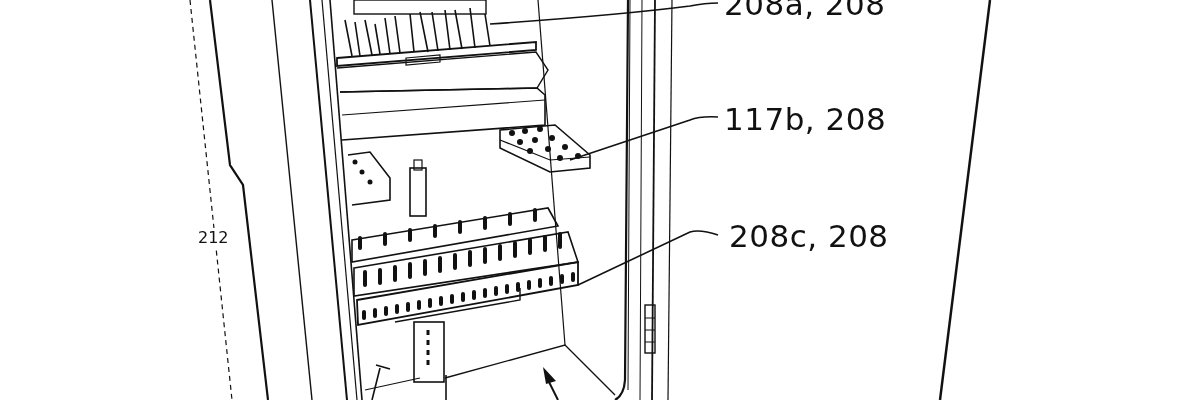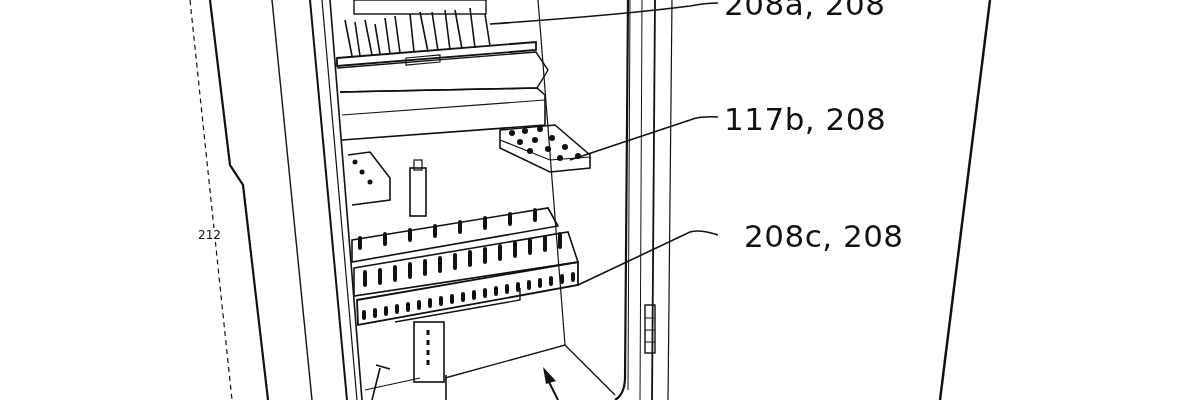--- a/index.html
+++ b/index.html
@@ -1,20 +1,20 @@
 <!DOCTYPE html>
 <html><head>
   <meta charset="utf-8">
   <style>
     html, body { margin: 0; padding: 0; background: #ffffff; }
     body { width: 1200px; height: 400px; overflow: hidden; position: relative; }
     #canvas { position: absolute; left: 0; top: 0; width: 1200px; height: 400px; }
     .lbl { position: absolute; font-family: "DejaVu Sans", sans-serif; color: #111; white-space: nowrap; }
     .lbl-big { font-size: 31px; letter-spacing: 0.5px; }
-    .lbl-small { font-size: 12px; }
+    .lbl-small { font-size: 16px; }
     svg .ln { stroke: #111; fill: none; }
   </style>
 </head>
 <body>
 
 <div id="drawing">
   <svg id="canvas" viewBox="0 0 1200 400" xmlns="http://www.w3.org/2000/svg">
 
     <path class="ln" d="M190 0 L232 400" stroke-width="1.2" stroke-dasharray="5,4"></path>
 
@@ -139,15 +139,15 @@
       <path d="M543 367 L556 381 L546 384 Z" fill="#111"></path>
     </g>
 
     <path class="ln" d="M490 24 Q620 15 690 6 Q705 3 718 3" stroke-width="1.6"></path>
     <path class="ln" d="M570 160 L690 120 Q700 116 718 117" stroke-width="1.6"></path>
     <path class="ln" d="M578 285 L690 232 Q700 229 718 235" stroke-width="1.6"></path>
   </svg>
 
   <div class="lbl lbl-big" style="left:724px; top:-14px;">208a, 208</div>
   <div class="lbl lbl-big" style="left:724px; top:101px;">117b, 208</div>
-  <div class="lbl lbl-big" style="left:744px; top:218px;">208c, 208</div>
+  <div class="lbl lbl-big" style="left:729px; top:218px;">208c, 208</div>
   <div class="lbl lbl-small" style="left:197px; top:228px; background:#fff; padding:0 1px;">212</div>
 </div>
 
 </body></html>

